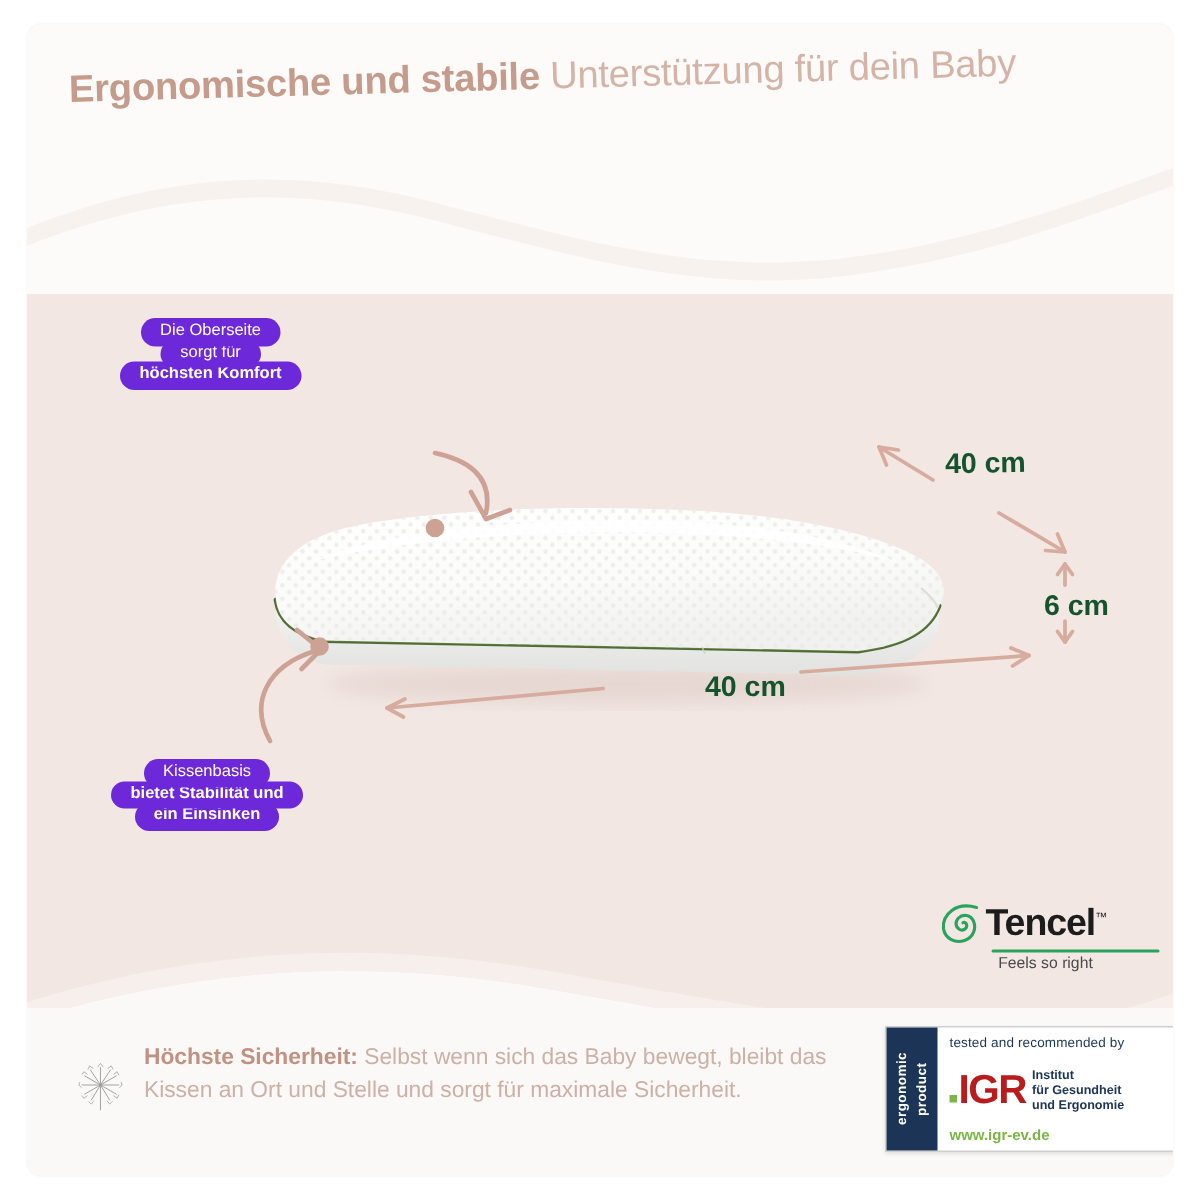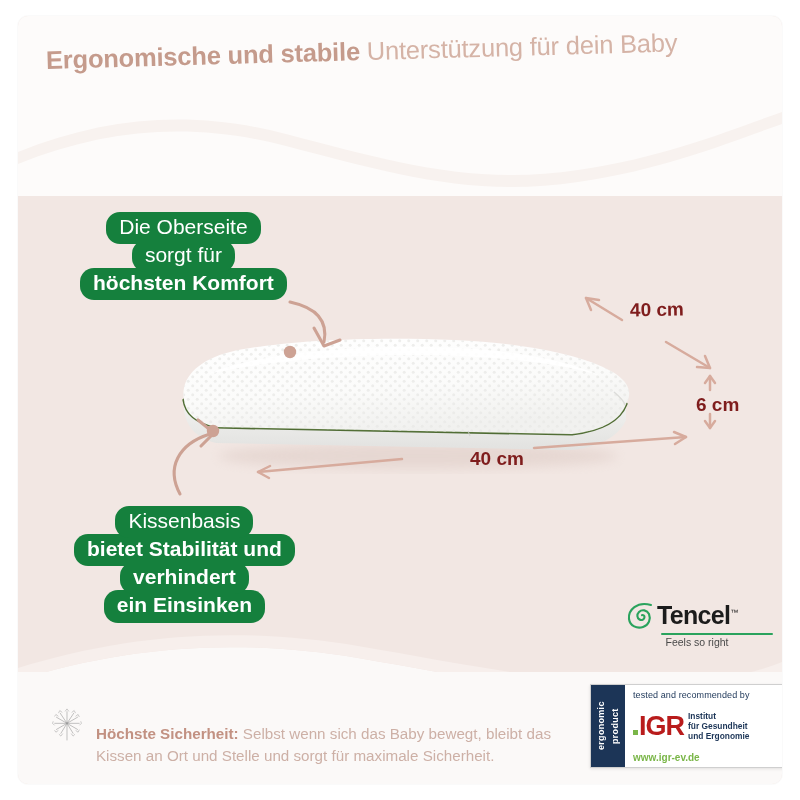--- a/index.html
+++ b/index.html
@@ -77,26 +77,26 @@
 
   
   .callout {
     position: absolute;
     z-index: 12;
     display: flex;
     flex-direction: column;
     align-items: center;
   }
   .callout .line {
-    background: #15803d;
+    background: #6d28d9;
     color: #ffffff;
     border-radius: 14px;
     padding: 1px 13px 3px 13px;
     margin: -2px 0;
-    font-size: 21px;
+    font-size: 11px;
     line-height: 1.34;
     white-space: nowrap;
     position: relative;
   }
   .callout .line.b { font-weight: bold; }
   .callout .line.r { font-weight: normal; }
 
   #callout-top { left: 62px; top: 198px; }
   #callout-top .line:nth-child(1) { z-index: 3; }
   #callout-top .line:nth-child(2) { z-index: 2; text-align: center; }
@@ -112,21 +112,21 @@
   
   #annotations {
     position: absolute; left: 0; top: 0;
     width: 100%; height: 100%;
     z-index: 9;
     pointer-events: none;
   }
   .dim-label {
     position: absolute;
     z-index: 11;
-    color: #7f1d1d;
+    color: #14532d;
     font-weight: bold;
     font-size: 19px;
     white-space: nowrap;
   }
   #label-40 { left: 612px; top: 283px; transform: rotate(-1deg); }
   #label-6  { left: 678px; top: 378px; }
   #label-60 { left: 452px; top: 432px; }
 
   
   #tencel {
@@ -247,21 +247,20 @@
     width: 520px;
     z-index: 13;
     display: flex;
     align-items: flex-start;
     gap: 14px;
   }
   #footer .f-text {
     font-size: 15.2px;
     line-height: 1.42;
     color: #cdb0a6;
-    margin-top: 29px;
   }
   #footer .f-text b {
     color: #c29182;
     font-weight: bold;
   }
 </style>
 </head>
 <body>
 
 <div id="card">
@@ -325,21 +324,20 @@
 
   <div class="callout" id="callout-top">
     <div class="line r">Die Oberseite</div>
     <div class="line r">sorgt für</div>
     <div class="line b">höchsten Komfort</div>
   </div>
 
   <div class="callout" id="callout-bottom">
     <div class="line r">Kissenbasis</div>
     <div class="line b">bietet Stabilität und</div>
-    <div class="line b">verhindert</div>
     <div class="line b">ein Einsinken</div>
   </div>
 
   <svg id="annotations" viewBox="0 0 764 768">
     <g stroke="#cda294" fill="none" stroke-width="3.1" stroke-linecap="round" stroke-linejoin="round">
 
       <path d="M272,286 C300,292 310,306 306,326"></path>
       <path d="M296,312 L306,330 L322,324"></path>
 
       <path d="M162,478 C148,452 160,428 192,418"></path>

